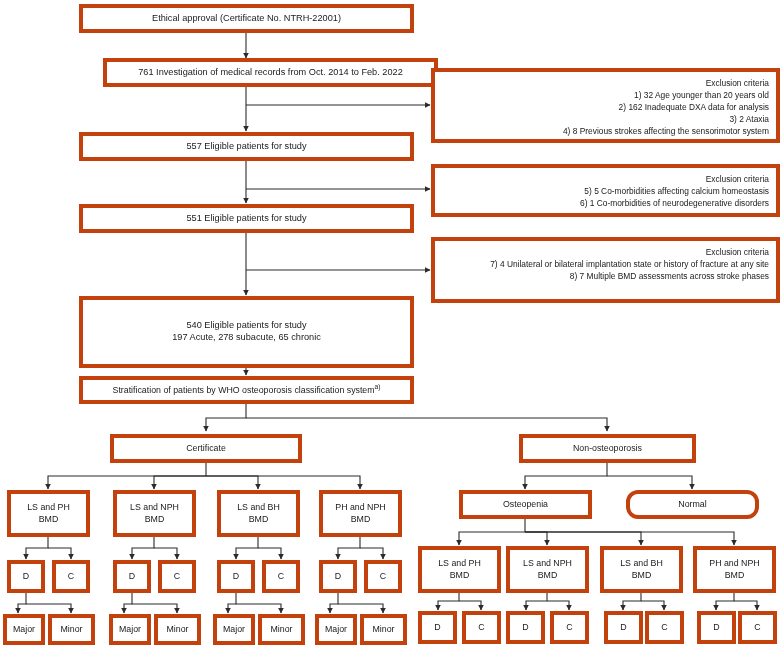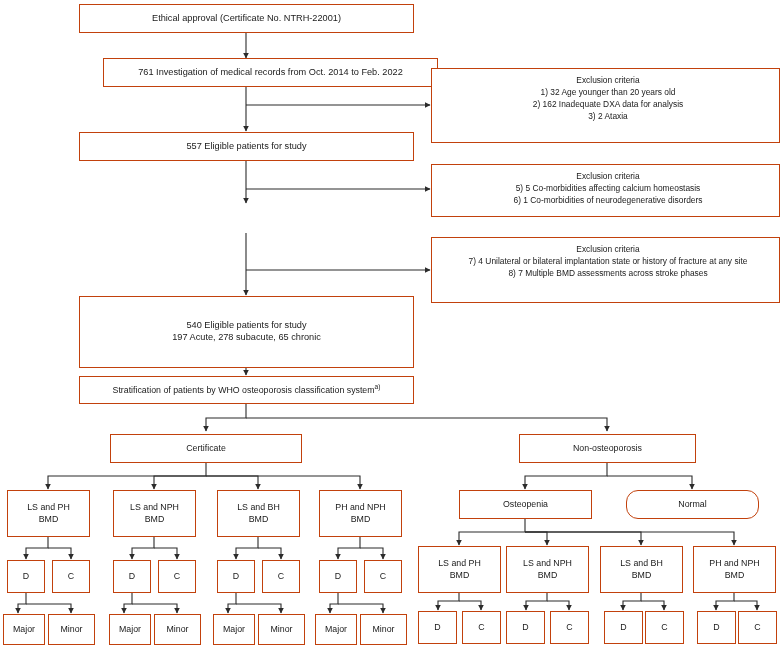--- a/index.html
+++ b/index.html
@@ -22,38 +22,38 @@
     position: absolute;
     left: 0;
     top: 0;
     width: 782px;
     height: 645px;
     pointer-events: none;
   }
   .node {
     position: absolute;
     box-sizing: border-box;
-    border: 1px solid #c2410c;
+    border: 4px solid #c2410c;
     background: #ffffff;
     display: flex;
     align-items: center;
     justify-content: center;
     text-align: center;
     line-height: 1.30;
     z-index: 2;
   }
   .node .txt { display: block; width: 100%; padding: 0 4px; }
   .f8  { font-size: 8.4px; }
   .f85 { font-size: 8.8px; }
   .f9  { font-size: 9.2px; }
   
   .excl {
     align-items: flex-start;
     justify-content: flex-start;
-    text-align: center;
+    text-align: right;
     padding: 6px 7px 5px 12px;
     line-height: 1.42;
   }
   .excl .txt { padding: 0; }
   .excl-head { display: block; }
   .excl-item {
     display: block;
     padding-left: 12px;
     text-indent: -12px;
   }
@@ -136,36 +136,40 @@
   </div>
 
   <div class="node f9" style="left:79px; top:58px; width:335px; height:29px;margin-left:24px;">
     <span class="txt">761 Investigation of medical records from Oct. 2014 to Feb. 2022</span>
   </div>
 
   <div class="node f9" style="left:79px; top:132px; width:335px; height:29px;">
     <span class="txt">557 Eligible patients for study</span>
   </div>
 
+  <div class="node f9" style="left:79px; top:204px; width:335px; height:29px;">
+    <span class="txt">551 Eligible patients for study</span>
+  </div>
 
   <div class="node f9" style="left:79px; top:296px; width:335px; height:72px; flex-direction:column;">
     <span class="txt">540 Eligible patients for study</span>
     <span class="txt">197 Acute, 278 subacute, 65 chronic</span>
   </div>
 
   <div class="node f85" style="left:79px; top:376px; width:335px; height:28px;">
     <span class="txt"><span>Stratification of patients by WHO osteoporosis classification system</span><sup class="note">a)</sup></span>
   </div>
 
   <div class="node excl f8" style="left:431px; top:68px; width:349px; height:75px;">
     <span class="txt">
       <span class="excl-head">Exclusion criteria</span>
       <span class="excl-item">1) 32 Age younger than 20 years old</span>
       <span class="excl-item">2) 162 Inadequate DXA data for analysis</span>
       <span class="excl-item">3) 2 Ataxia</span>
+      <span class="excl-item">4) 8 Previous strokes affecting the sensorimotor system</span>
     </span>
   </div>
 
   <div class="node excl f8" style="left:431px; top:164px; width:349px; height:53px;">
     <span class="txt">
       <span class="excl-head">Exclusion criteria</span>
       <span class="excl-item">5) 5 Co-morbidities affecting calcium homeostasis</span>
       <span class="excl-item">6) 1 Co-morbidities of neurodegenerative disorders</span>
     </span>
   </div>

